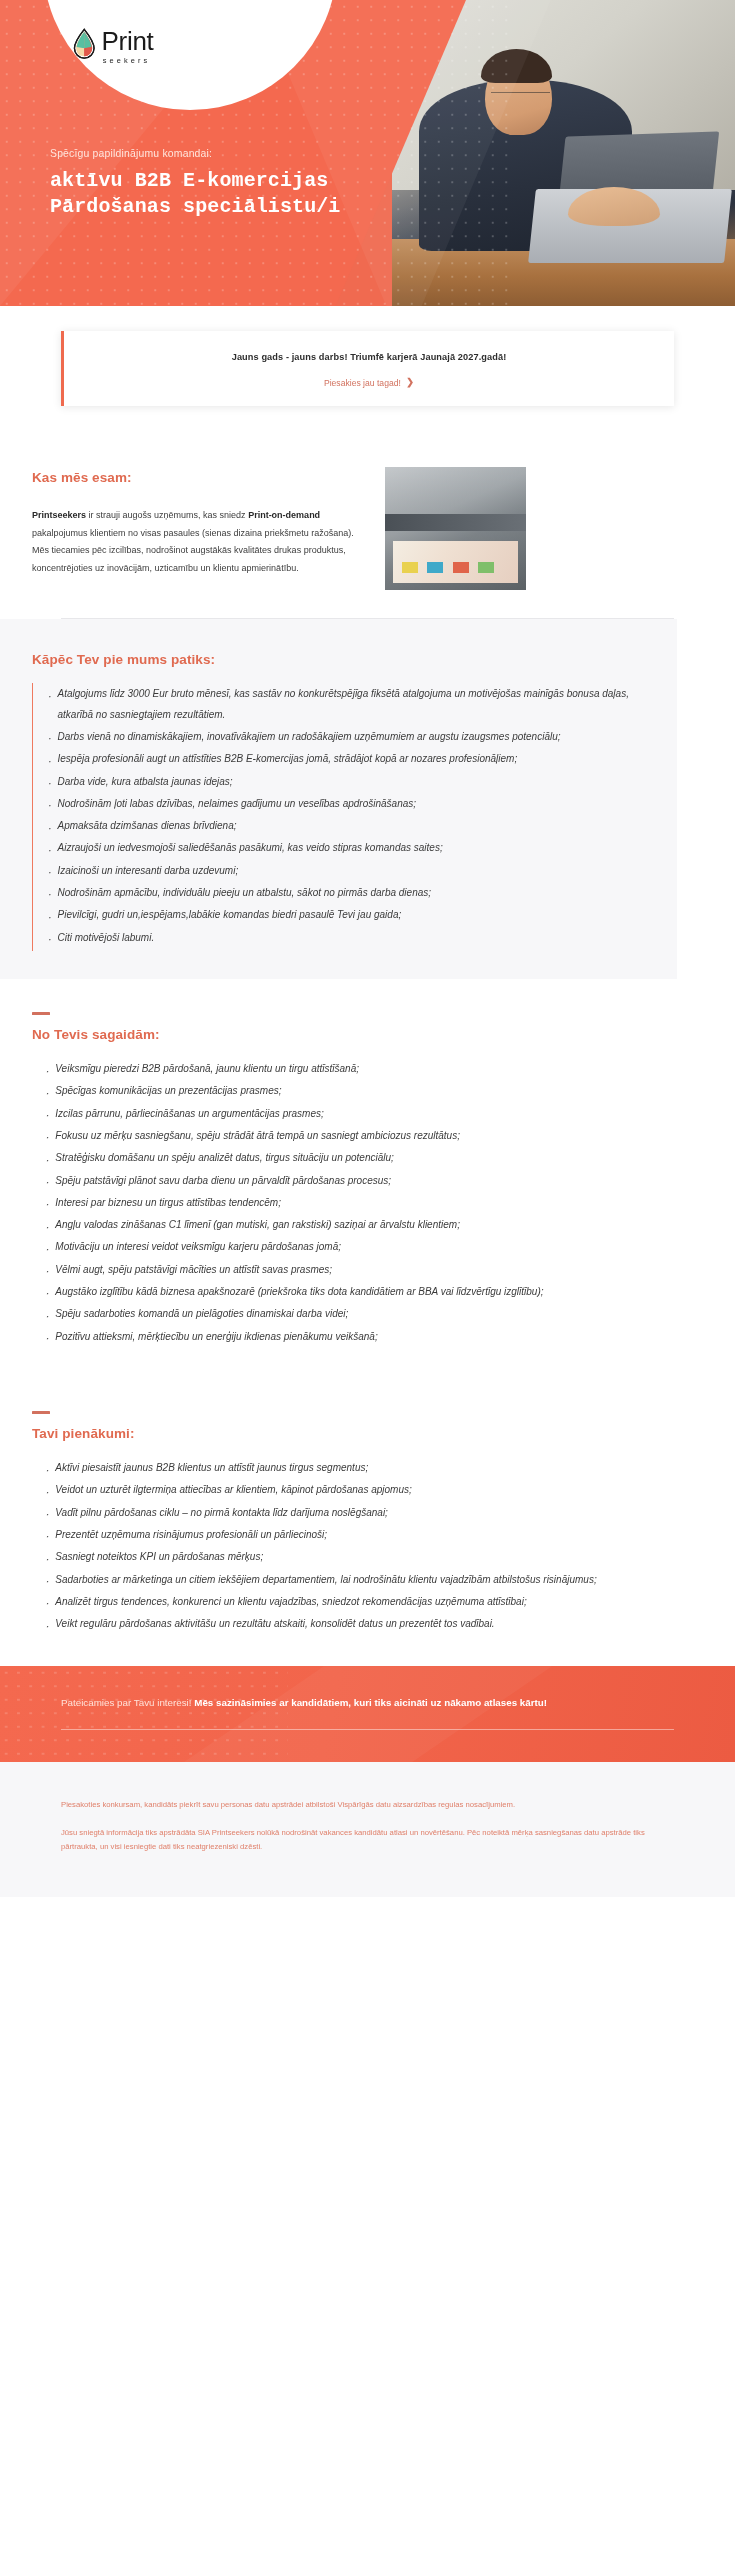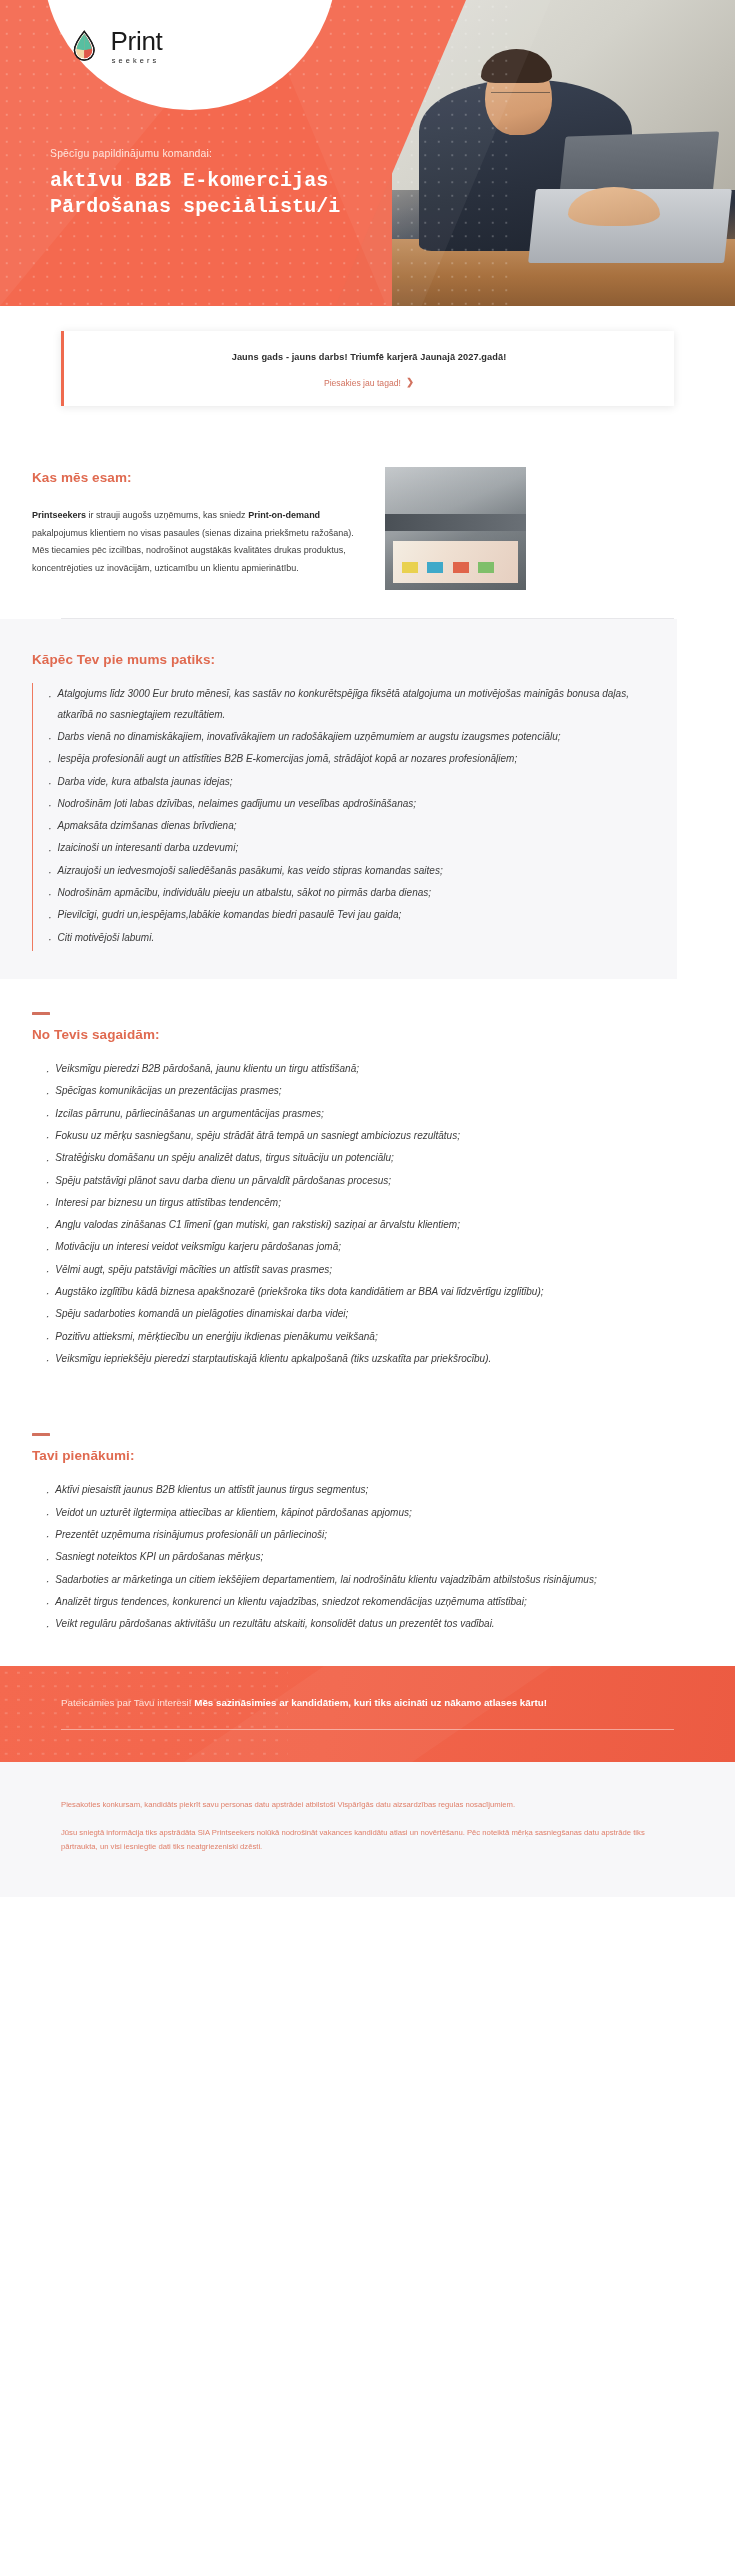--- a/index.html
+++ b/index.html
@@ -124,22 +124,22 @@
     left: 43px; top: -184px;
     width: 294px; height: 294px;
     background: #ffffff;
     border-radius: 0 0 50% 50%;
     box-shadow: none;
   }
   .logo-wrap {
     position: absolute;
     left: 72px; top: 27.6px;
     display: flex;
-    align-items: center;
-    gap: 14px;
+    align-items: flex-start;
+    gap: 5px;
   }
   .logo-drop {
     width: 24.5px; height: 32px;
     position: relative;
   }
   .logo-text {
     display: flex; flex-direction: column; line-height: 1;
   }
   .logo-title {
     font-size: 26px;
@@ -472,22 +472,22 @@
   <section class="sec alt">
     <div class="sec-inner">
       <div class="h2 underline">Kāpēc Tev pie mums patiks:</div>
       <ul class="bul accent" id="benefits-list">
           <li>Atalgojums līdz 3000 Eur bruto mēnesī, kas sastāv no konkurētspējīga fiksētā atalgojuma un motivējošas mainīgās bonusa daļas, atkarībā no sasniegtajiem rezultātiem.</li>
           <li>Darbs vienā no dinamiskākajiem, inovatīvākajiem un radošākajiem uzņēmumiem ar augstu izaugsmes potenciālu;</li>
           <li>Iespēja profesionāli augt un attīstīties B2B E-komercijas jomā, strādājot kopā ar nozares profesionāļiem;</li>
           <li>Darba vide, kura atbalsta jaunas idejas;</li>
           <li>Nodrošinām ļoti labas dzīvības, nelaimes gadījumu un veselības apdrošināšanas;</li>
           <li>Apmaksāta dzimšanas dienas brīvdiena;</li>
+          <li>Aizraujoši un iedvesmojoši saliedēšanās pasākumi, kas veido stipras komandas saites;</li>
           <li>Izaicinoši un interesanti darba uzdevumi;</li>
-          <li>Aizraujoši un iedvesmojoši saliedēšanās pasākumi, kas veido stipras komandas saites;</li>
           <li>Nodrošinām apmācību, individuālu pieeju un atbalstu, sākot no pirmās darba dienas;</li>
           <li>Pievilcīgi, gudri un,iespējams,labākie komandas biedri pasaulē Tevi jau gaida;</li>
           <li>Citi motivējoši labumi.</li>
         </ul>
     </div>
   </section>
 
   <section class="sec plain">
     <div class="sec-inner">
       <div class="dash"></div>
@@ -499,32 +499,32 @@
           <li>Fokusu uz mērķu sasniegšanu, spēju strādāt ātrā tempā un sasniegt ambiciozus rezultātus;</li>
           <li>Stratēģisku domāšanu un spēju analizēt datus, tirgus situāciju un potenciālu;</li>
           <li>Spēju patstāvīgi plānot savu darba dienu un pārvaldīt pārdošanas procesus;</li>
           <li>Interesi par biznesu un tirgus attīstības tendencēm;</li>
           <li>Angļu valodas zināšanas  C1 līmenī (gan mutiski, gan rakstiski)  saziņai ar ārvalstu klientiem;</li>
           <li>Motivāciju un interesi veidot veiksmīgu karjeru pārdošanas jomā;</li>
           <li>Vēlmi augt, spēju patstāvīgi mācīties un attīstīt savas prasmes;</li>
           <li>Augstāko izglītību kādā biznesa apakšnozarē (priekšroka tiks dota kandidātiem ar BBA vai līdzvērtīgu izglītību);</li>
           <li>Spēju sadarboties komandā un pielāgoties dinamiskai darba videi;</li>
           <li>Pozitīvu attieksmi, mērķtiecību un enerģiju ikdienas pienākumu veikšanā;</li>
-          <li>Veiksmīgu iepriekšēju pieredzi starptautiskajā klientu apkalpošanā (tiks uzskatīta par priekšrocību).</li>
         </ul>
     </div>
   </section>
 
   <section class="sec plain">
     <div class="sec-inner">
       <div class="dash"></div>
       <div class="h2 underline">Tavi pienākumi:</div>
       <ul class="bul" id="duties-list">
           <li>Aktīvi piesaistīt jaunus B2B klientus un attīstīt jaunus tirgus segmentus;</li>
           <li>Veidot un uzturēt ilgtermiņa attiecības ar klientiem, kāpinot pārdošanas apjomus;</li>
+          <li>Vadīt pilnu pārdošanas ciklu – no pirmā kontakta līdz darījuma noslēgšanai;</li>
           <li>Prezentēt uzņēmuma risinājumus profesionāli un pārliecinoši;</li>
           <li>Sasniegt noteiktos KPI un pārdošanas mērķus;</li>
           <li>Sadarboties ar mārketinga un citiem iekšējiem departamentiem, lai nodrošinātu klientu vajadzībām atbilstošus risinājumus;</li>
           <li>Analizēt tirgus tendences, konkurenci un klientu vajadzības, sniedzot rekomendācijas uzņēmuma attīstībai;</li>
           <li>Veikt regulāru pārdošanas aktivitāšu un rezultātu atskaiti, konsolidēt datus un prezentēt tos vadībai.</li>
         </ul>
     </div>
   </section>
 
   <div class="rule-top"></div>

